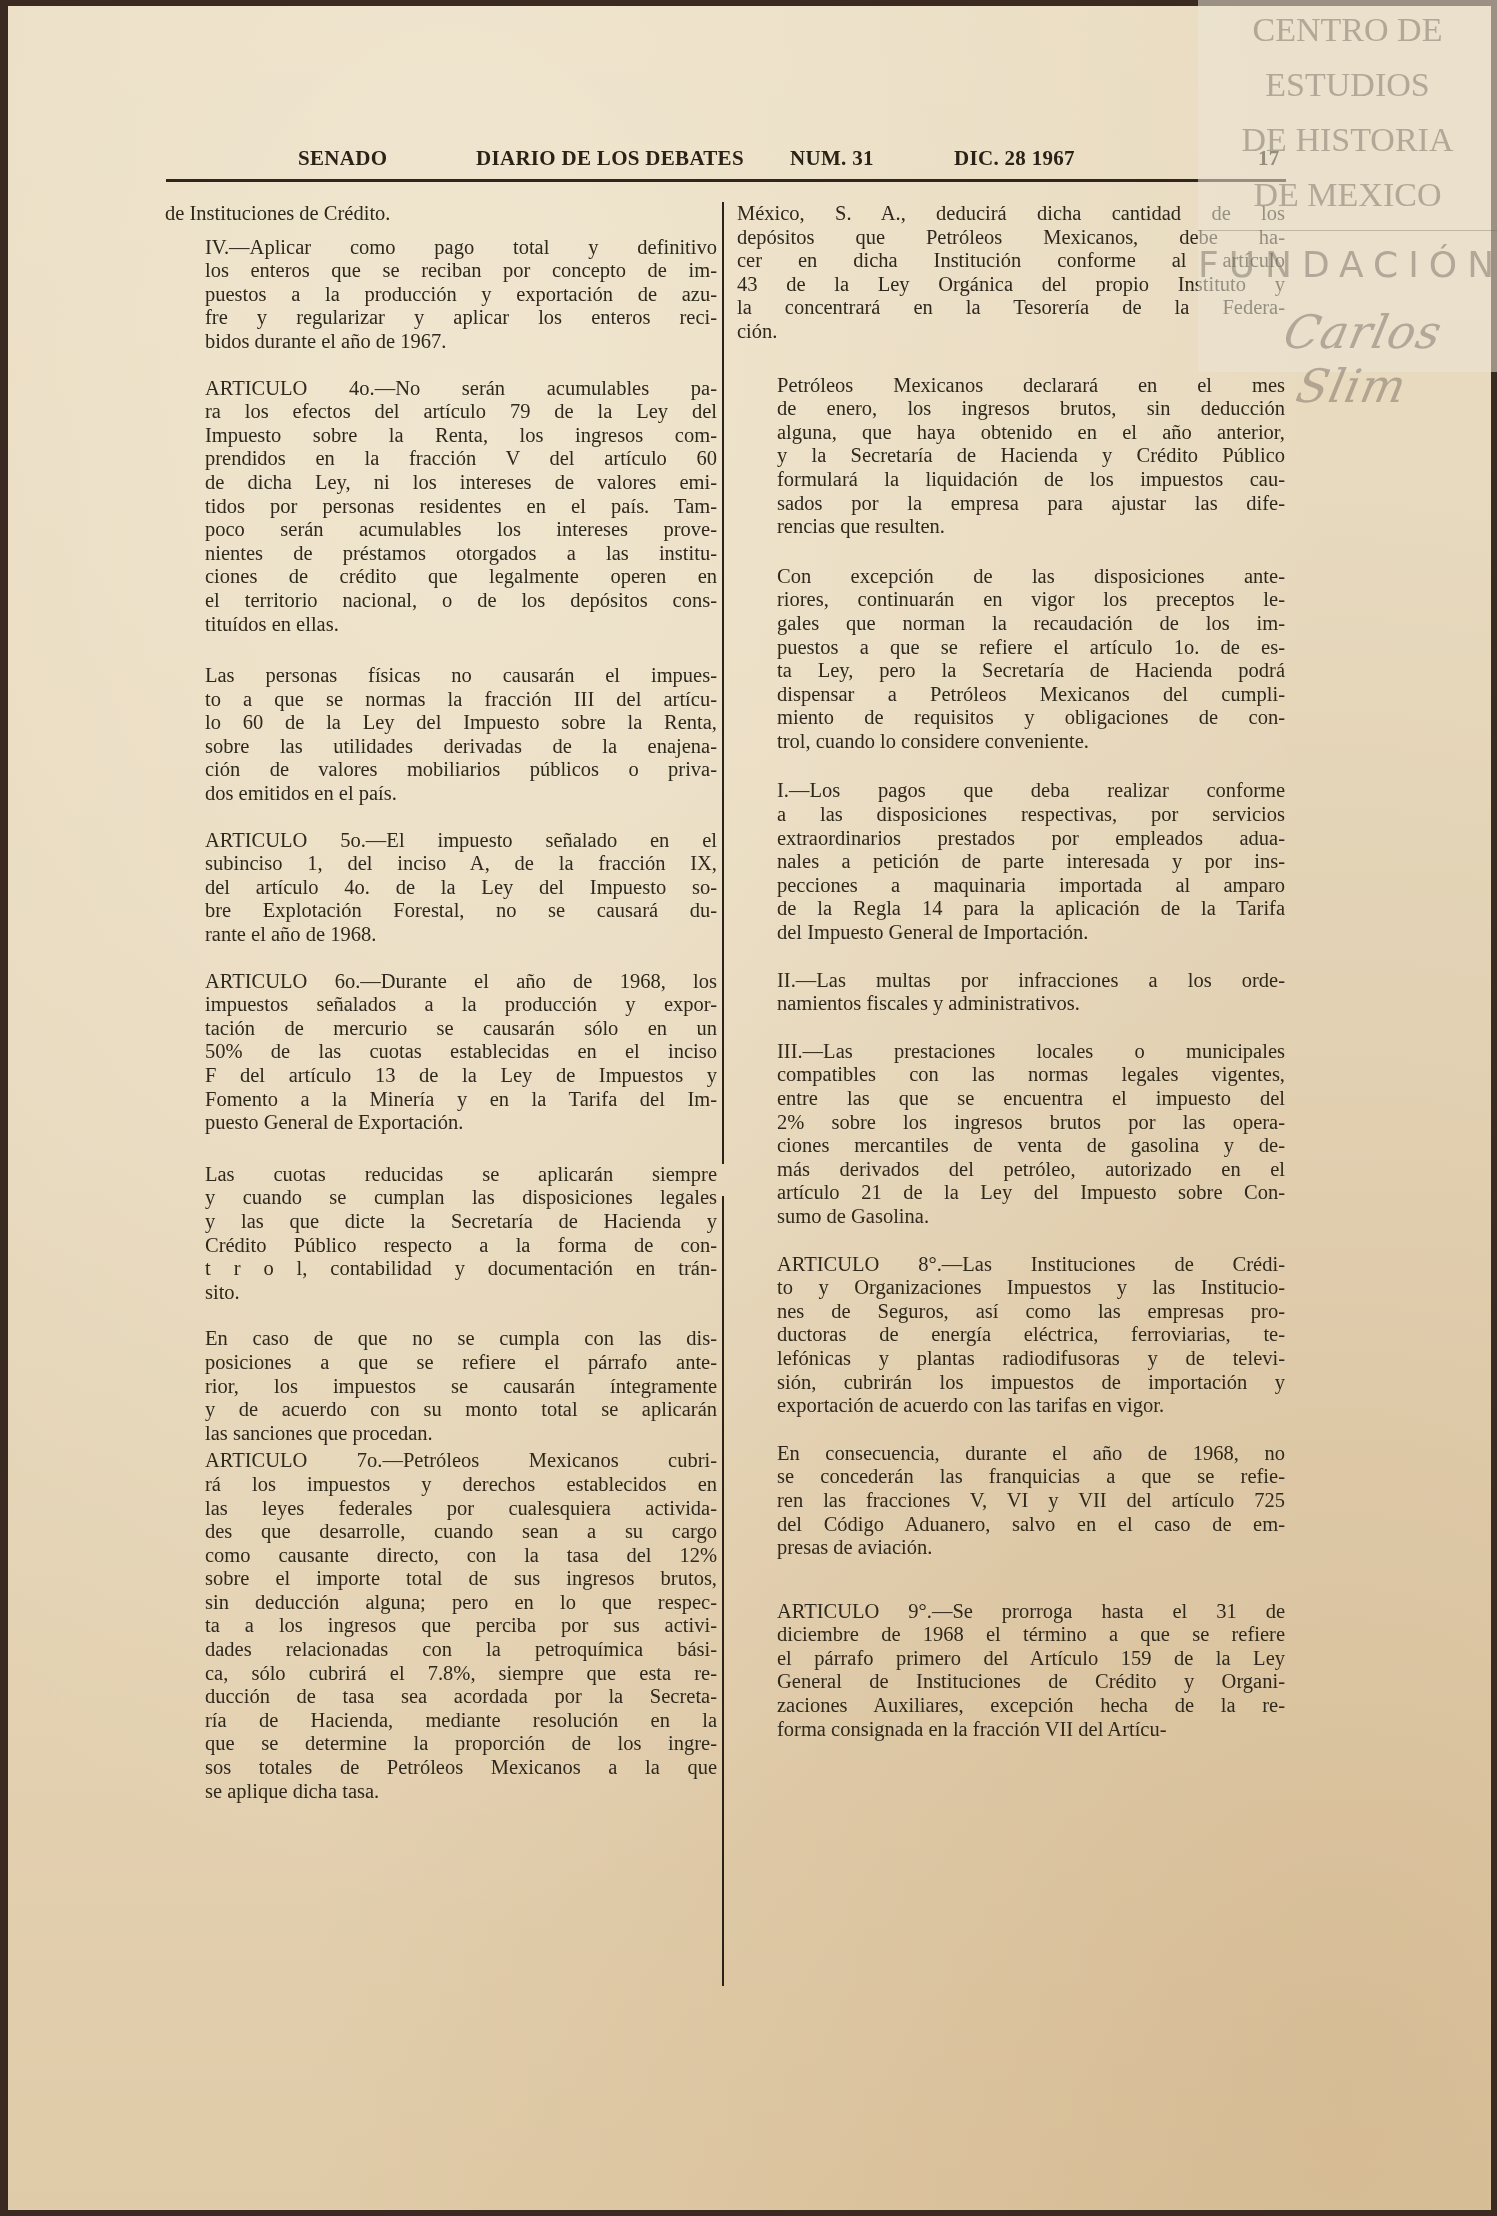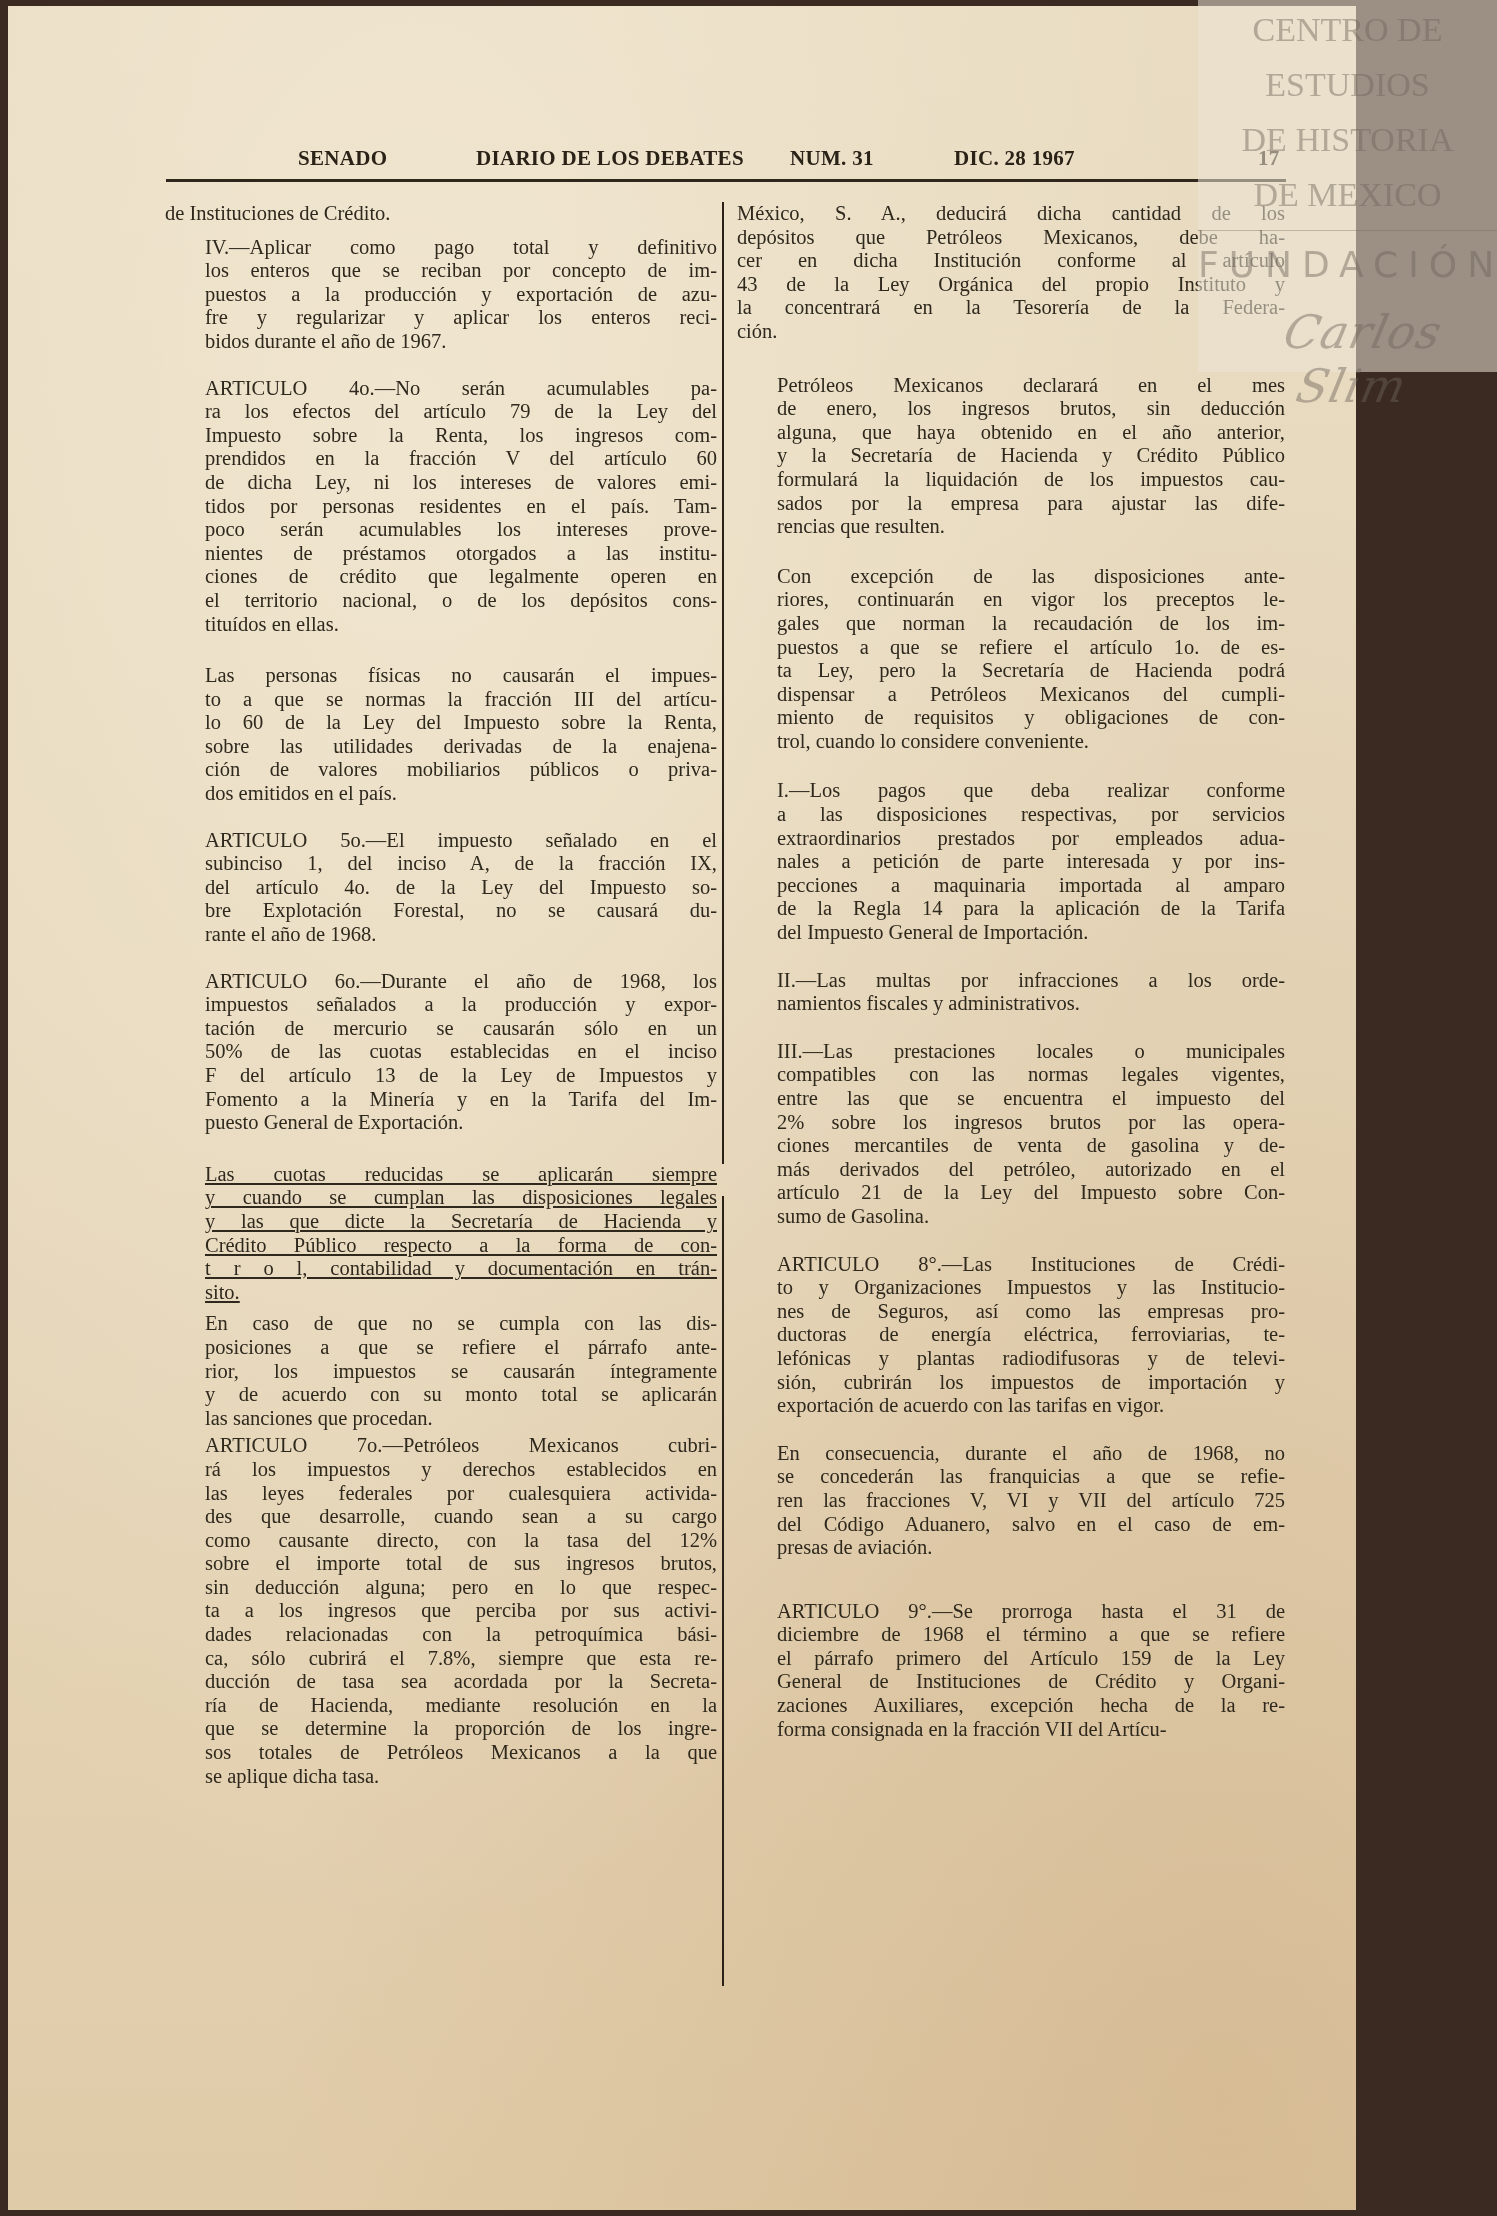--- a/index.html
+++ b/index.html
@@ -2,21 +2,21 @@
 <html><head>
 <meta charset="utf-8">
 <style>
   html, body { margin:0; padding:0; }
   body {
     width:1497px; height:2216px; overflow:hidden;
     background:#3a2a22;
     font-family:"Liberation Serif","DejaVu Serif",serif;
   }
   .page {
-    position:absolute; left:8px; top:6px; width:1348px; height:2204px;
+    position:absolute; left:8px; top:6px; width:1483px; height:2204px;
     background:
       radial-gradient(ellipse at 30% 20%, rgba(255,250,235,0.35), rgba(255,255,255,0) 60%),
       radial-gradient(ellipse at 90% 95%, rgba(190,150,100,0.30), rgba(255,255,255,0) 55%),
       linear-gradient(180deg,#e9dcc2 0%,#e6d7bb 50%,#e0cba8 100%);
   }
   .header {
     position:absolute; top:140px; left:290px; height:28px;
     font-family:"Liberation Serif","DejaVu Serif",serif;
     font-weight:bold; font-size:21px; color:#2a2217; letter-spacing:0.3px;
   }
@@ -109,21 +109,21 @@
       </p>
       <p class="ind" style="margin-bottom: 28px;">
         <span class="ln" style="text-indent: 40px;">ARTICULO 6o.—Durante el año de 1968, los</span>
         <span class="ln">impuestos señalados a la producción y expor-</span>
         <span class="ln">tación de mercurio se causarán sólo en un</span>
         <span class="ln">50% de las cuotas establecidas en el inciso</span>
         <span class="ln">F del artículo 13 de la Ley de Impuestos y</span>
         <span class="ln">Fomento a la Minería y en la Tarifa del Im-</span>
         <span class="ln last">puesto General de Exportación.</span>
       </p>
-      <p class="ind" style="margin-bottom: 8px; text-decoration: underline;">
+      <p class="ind" style="margin-bottom: 23px;">
         <span class="ln" style="text-indent: 40px;">Las cuotas reducidas se aplicarán siempre</span>
         <span class="ln">y cuando se cumplan las disposiciones legales</span>
         <span class="ln">y las que dicte la Secretaría de Hacienda y</span>
         <span class="ln">Crédito Público respecto a la forma de con-</span>
         <span class="ln">t r o l, contabilidad y documentación en trán-</span>
         <span class="ln last">sito.</span>
       </p>
       <p class="ind" style="margin-bottom: 4px;">
         <span class="ln" style="text-indent: 40px;">En caso de que no se cumpla con las dis-</span>
         <span class="ln">posiciones a que se refiere el párrafo ante-</span>

